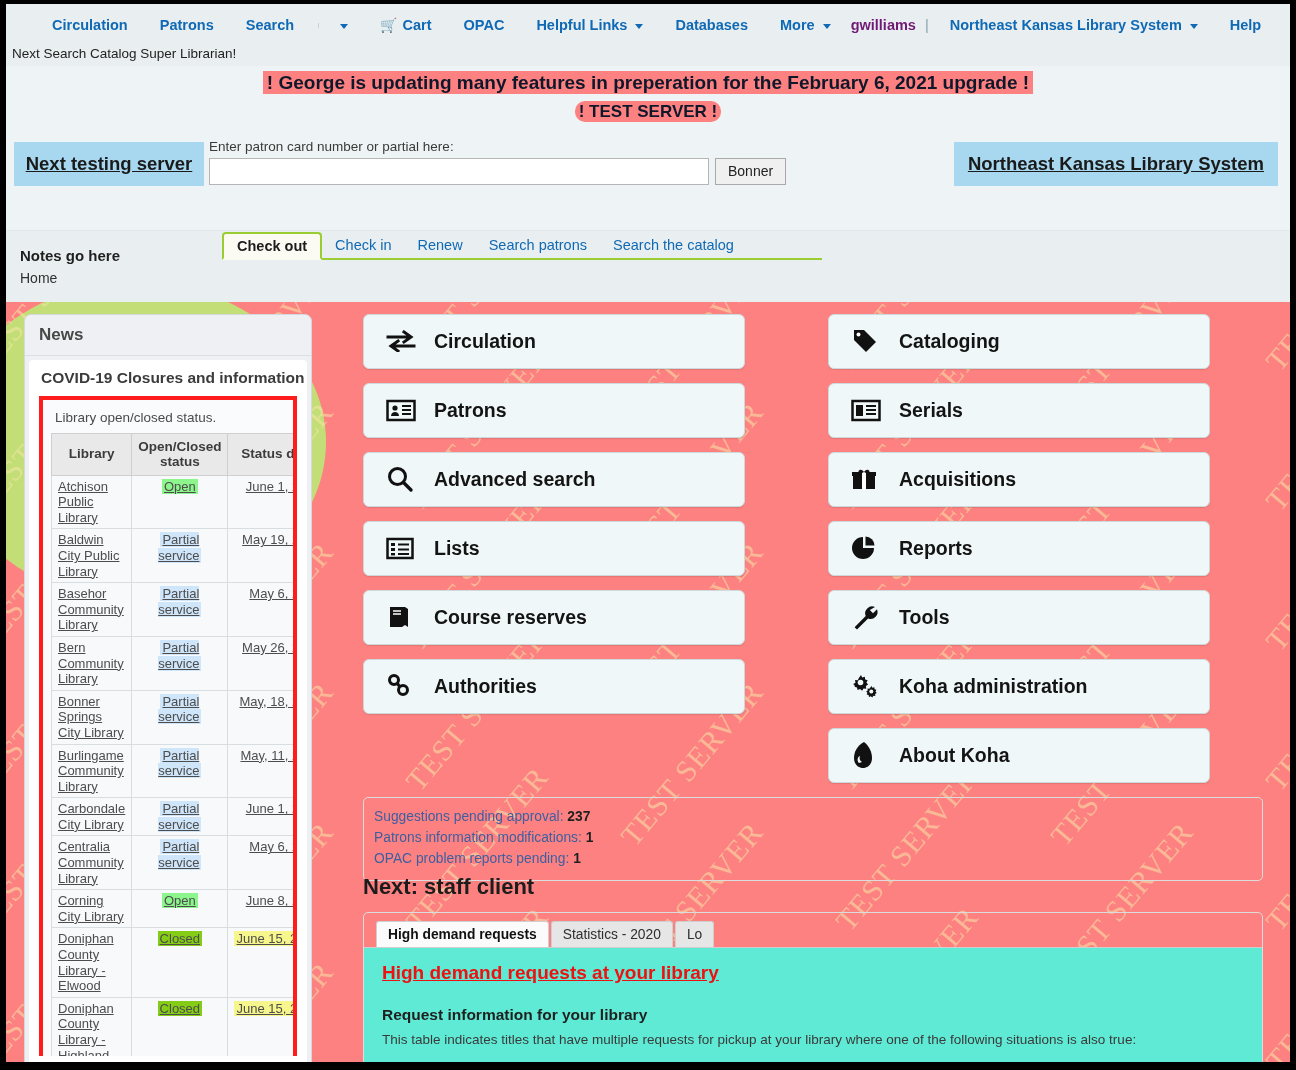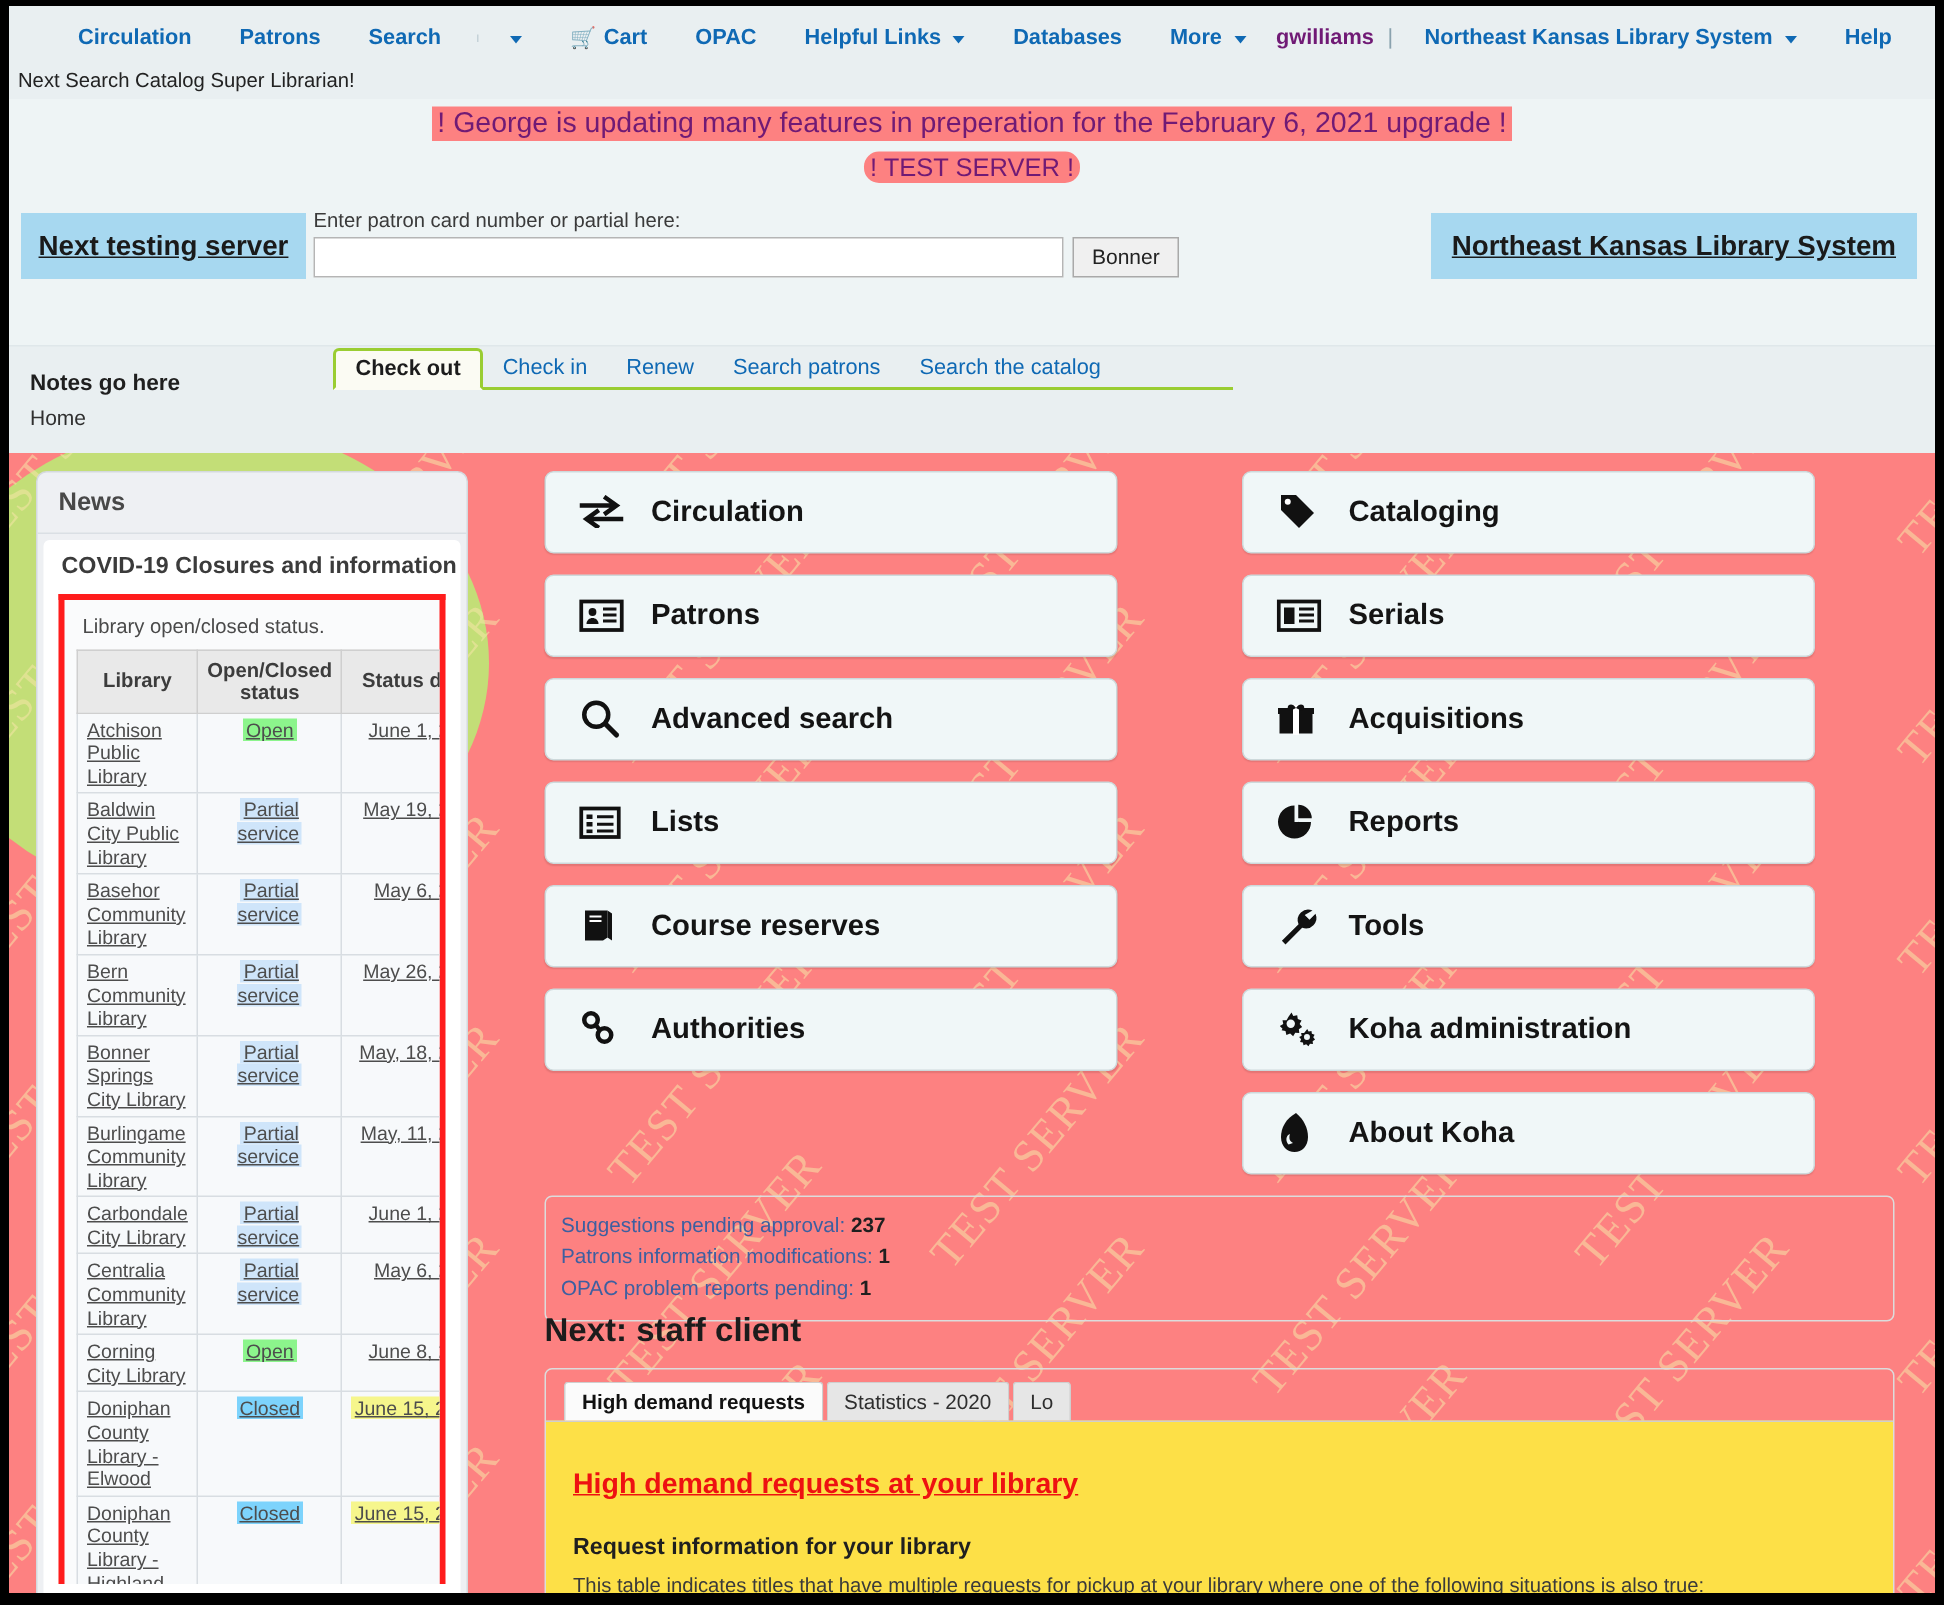--- a/index.html
+++ b/index.html
@@ -75,22 +75,22 @@
 
   
   #banners {
     background: #eef4f5;
     text-align: center;
     padding: 4px 0 10px 0;
   }
   .banner-line { line-height: 1.35; }
   .banner-hl {
     background: #fd8181;
-    color: #701a75;
-    font-weight: normal;
+    color: #0f172a;
+    font-weight: bold;
     font-size: 19px;
     padding: 1px 4px;
   }
   .banner-hl.small { font-size: 17px; border-radius: 10px; }
 
   
   #brandrow {
     position: relative;
     background: #eef4f5;
     height: 96px;
@@ -268,21 +268,21 @@
     vertical-align: top;
     line-height: 1.2;
     background: #f7f9fb;
     text-decoration: underline;
   }
   table.closures td.lib { width: 86px; }
   table.closures td.stat { width: 84px; text-align: center; }
   table.closures td.date { width: 84px; text-align: right; white-space: nowrap; }
   .hl-open { background: #8cf58c; padding: 0 2px; }
   .hl-partial { background: #cfe5fa; padding: 0 2px; }
-  .hl-closed { background: #7dd3fc; padding: 0 2px; margin-top: 16px; }
+  .hl-closed { background: #84cc16; padding: 0 2px; margin-top: 16px; }
   .hl-yellow { background: #f6f68c; padding: 0 2px; }
 
   
   .modcol { position: absolute; z-index: 2; }
   #modcol-left { left: 357px; top: 12px; width: 382px; }
   #modcol-right { left: 822px; top: 12px; width: 382px; }
   .modbtn {
     display: flex; align-items: center;
     height: 55px;
     background: #f0f7f8;
@@ -353,23 +353,23 @@
     color: #2e2e2e;
     border-radius: 3px 3px 0 0;
     white-space: nowrap;
   }
   #bottompanel .btab.active {
     background: #fbfbfb;
     font-weight: bold;
     color: #111;
   }
   #bottompanel .bcontent {
-    background: #fde047;
+    background: #5eead4;
     border-top: 1px solid #cfcfcf;
-    padding: 31px 0 0 18px;
+    padding: 14px 0 0 18px;
     height: 120px;
   }
   #bottompanel .bhead {
     color: #ee1111; font-size: 19px; font-weight: bold;
     text-decoration: underline;
   }
   #bottompanel .bsub {
     margin-top: 22px;
     font-size: 15.5px; font-weight: bold; color: #1f1f1f;
   }

